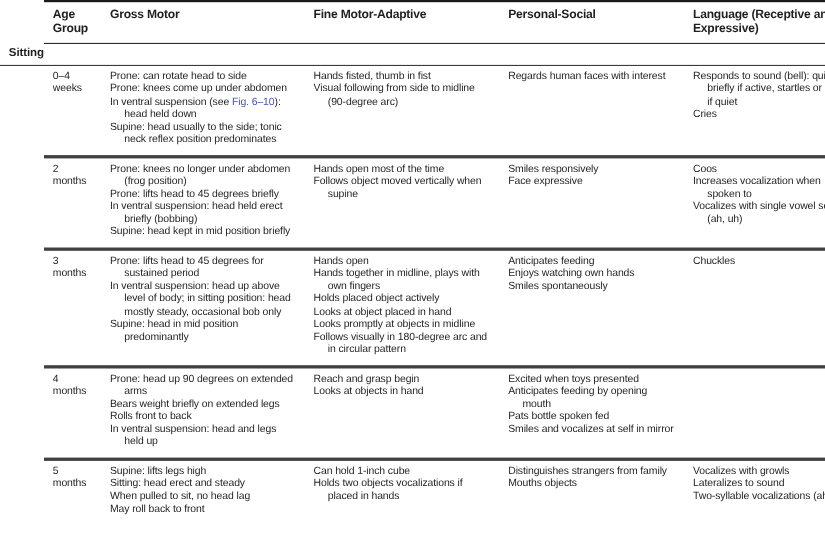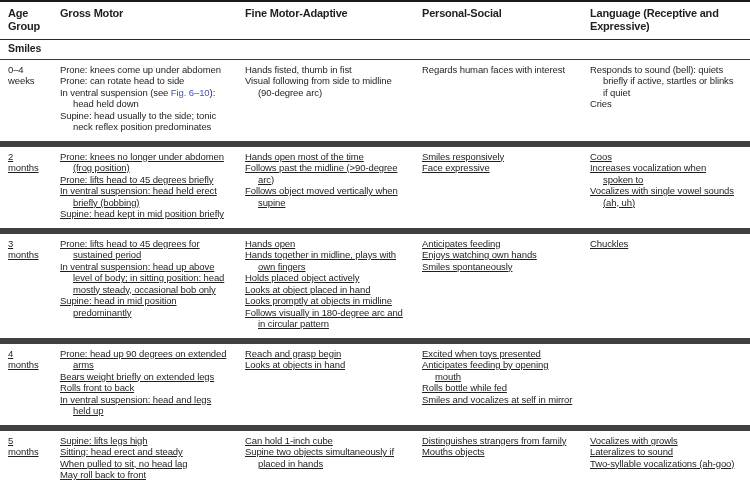--- a/index.html
+++ b/index.html
@@ -16,20 +16,21 @@
   }
   .table {
     width: 750px;
     font-size: 9.5px;
     letter-spacing: -0.1px;
     line-height: 11.5px;
   }
   .grid-row {
     display: grid;
     grid-template-columns: 60px 185px 177px 168px 160px;
+    margin-left: 40px;
   }
   .thead {
     border-top: 2px solid #1a1a1a;
     border-bottom: 1px solid #2b2b2b;
     padding: 5px 0 7px;
     font-weight: bold;
     font-size: 11px;
     line-height: 12.5px;
     letter-spacing: -0.2px;
   }
@@ -43,49 +44,48 @@
   .section-row {
     font-weight: bold;
     font-size: 10.5px;
     padding: 3px 0 4px 8px;
     border-bottom: 1px solid #3a3a3a;
   }
   .row {
     padding: 4px 0 8px;
   }
   .row + .row {
-    border-top: 6px solid #404040;
-    text-decoration: underline;
+    border-top: 3px solid #404040;
   }
   .item {
     padding-left: 13px;
     text-indent: -13px;
   }
   .fig-link {
     cursor: pointer;
   }
 </style>
 </head>
 <body>
 
 <div class="table">
   <div class="grid-row thead">
     <div class="cell age">Age Group</div>
     <div class="cell">Gross Motor</div>
     <div class="cell">Fine Motor-Adaptive</div>
     <div class="cell">Personal-Social</div>
     <div class="cell">Language (Receptive and Expressive)</div>
   </div>
-  <div class="section-row">Smiles</div>
+  <div class="section-row">Sitting</div>
   <div id="tbody">
       <div class="grid-row row">
         <div class="cell age">0–4 weeks</div>
         <div class="cell">
+          <div class="item">Prone: can rotate head to side</div>
           <div class="item">Prone: knees come up under abdomen</div>
-          <div class="item">Prone: can rotate head to side</div>
           <div class="item">In ventral suspension (see <span class="fig-link" style="color: rgb(67, 83, 180);">Fig. 6–10</span>): head held down</div>
           <div class="item">Supine: head usually to the side; tonic neck reflex position predominates</div>
         </div>
         <div class="cell">
           <div class="item">Hands fisted, thumb in fist</div>
           <div class="item">Visual following from side to midline (90-degree arc)</div>
         </div>
         <div class="cell">
           <div class="item">Regards human faces with interest</div>
         </div>
@@ -97,21 +97,20 @@
       <div class="grid-row row">
         <div class="cell age">2 months</div>
         <div class="cell">
           <div class="item">Prone: knees no longer under abdomen (frog position)</div>
           <div class="item">Prone: lifts head to 45 degrees briefly</div>
           <div class="item">In ventral suspension: head held erect briefly (bobbing)</div>
           <div class="item">Supine: head kept in mid position briefly</div>
         </div>
         <div class="cell">
           <div class="item">Hands open most of the time</div>
-          <div class="item">Follows past the midline (&gt;90-degree arc)</div>
           <div class="item">Follows object moved vertically when supine</div>
         </div>
         <div class="cell">
           <div class="item">Smiles responsively</div>
           <div class="item">Face expressive</div>
         </div>
         <div class="cell">
           <div class="item">Coos</div>
           <div class="item">Increases vocalization when spoken to</div>
           <div class="item">Vocalizes with single vowel sounds (ah, uh)</div>
@@ -149,35 +148,35 @@
           <div class="item">Rolls front to back</div>
           <div class="item">In ventral suspension: head and legs held up</div>
         </div>
         <div class="cell">
           <div class="item">Reach and grasp begin</div>
           <div class="item">Looks at objects in hand</div>
         </div>
         <div class="cell">
           <div class="item">Excited when toys presented</div>
           <div class="item">Anticipates feeding by opening mouth</div>
-          <div class="item">Rolls bottle while fed</div>
+          <div class="item">Pats bottle spoken fed</div>
           <div class="item">Smiles and vocalizes at self in mirror</div>
         </div>
       </div>
       <div class="grid-row row">
         <div class="cell age">5 months</div>
         <div class="cell">
           <div class="item">Supine: lifts legs high</div>
           <div class="item">Sitting: head erect and steady</div>
           <div class="item">When pulled to sit, no head lag</div>
           <div class="item">May roll back to front</div>
         </div>
         <div class="cell">
           <div class="item">Can hold 1-inch cube</div>
-          <div class="item">Supine two objects simultaneously if placed in hands</div>
+          <div class="item">Holds two objects vocalizations if placed in hands</div>
         </div>
         <div class="cell">
           <div class="item">Distinguishes strangers from family</div>
           <div class="item">Mouths objects</div>
         </div>
         <div class="cell">
           <div class="item">Vocalizes with growls</div>
           <div class="item">Lateralizes to sound</div>
           <div class="item">Two-syllable vocalizations (ah-goo)</div>
         </div>

